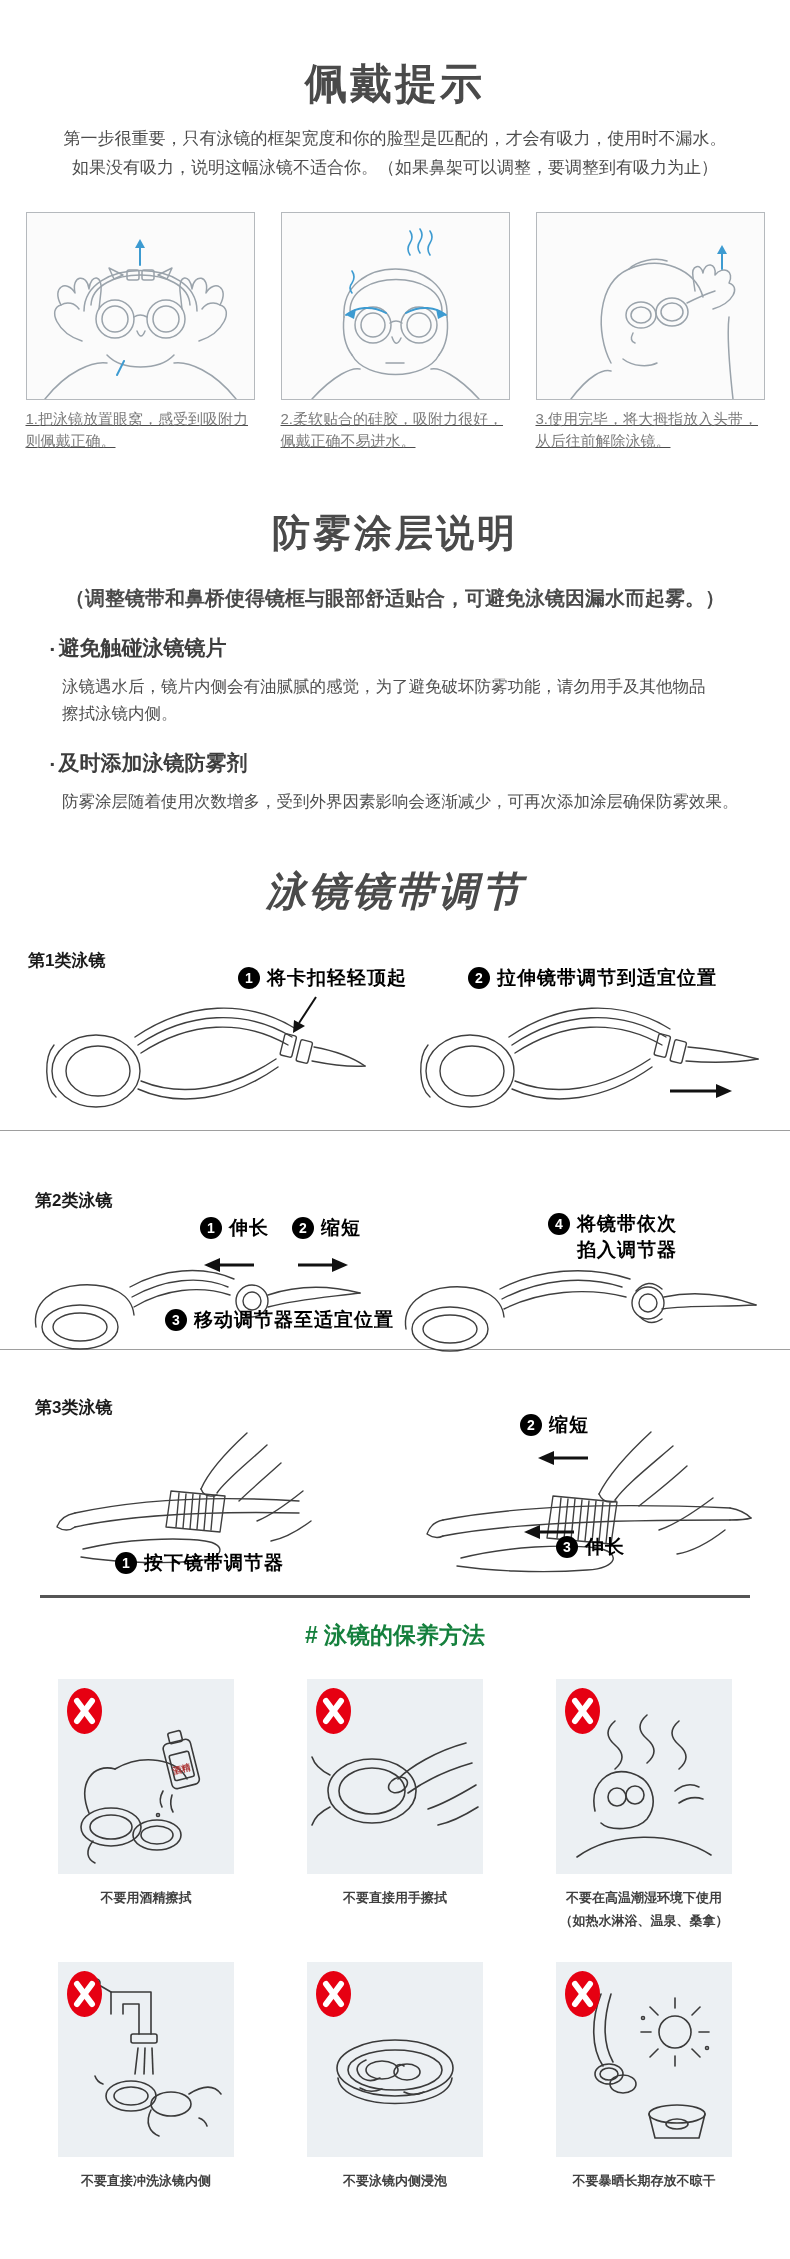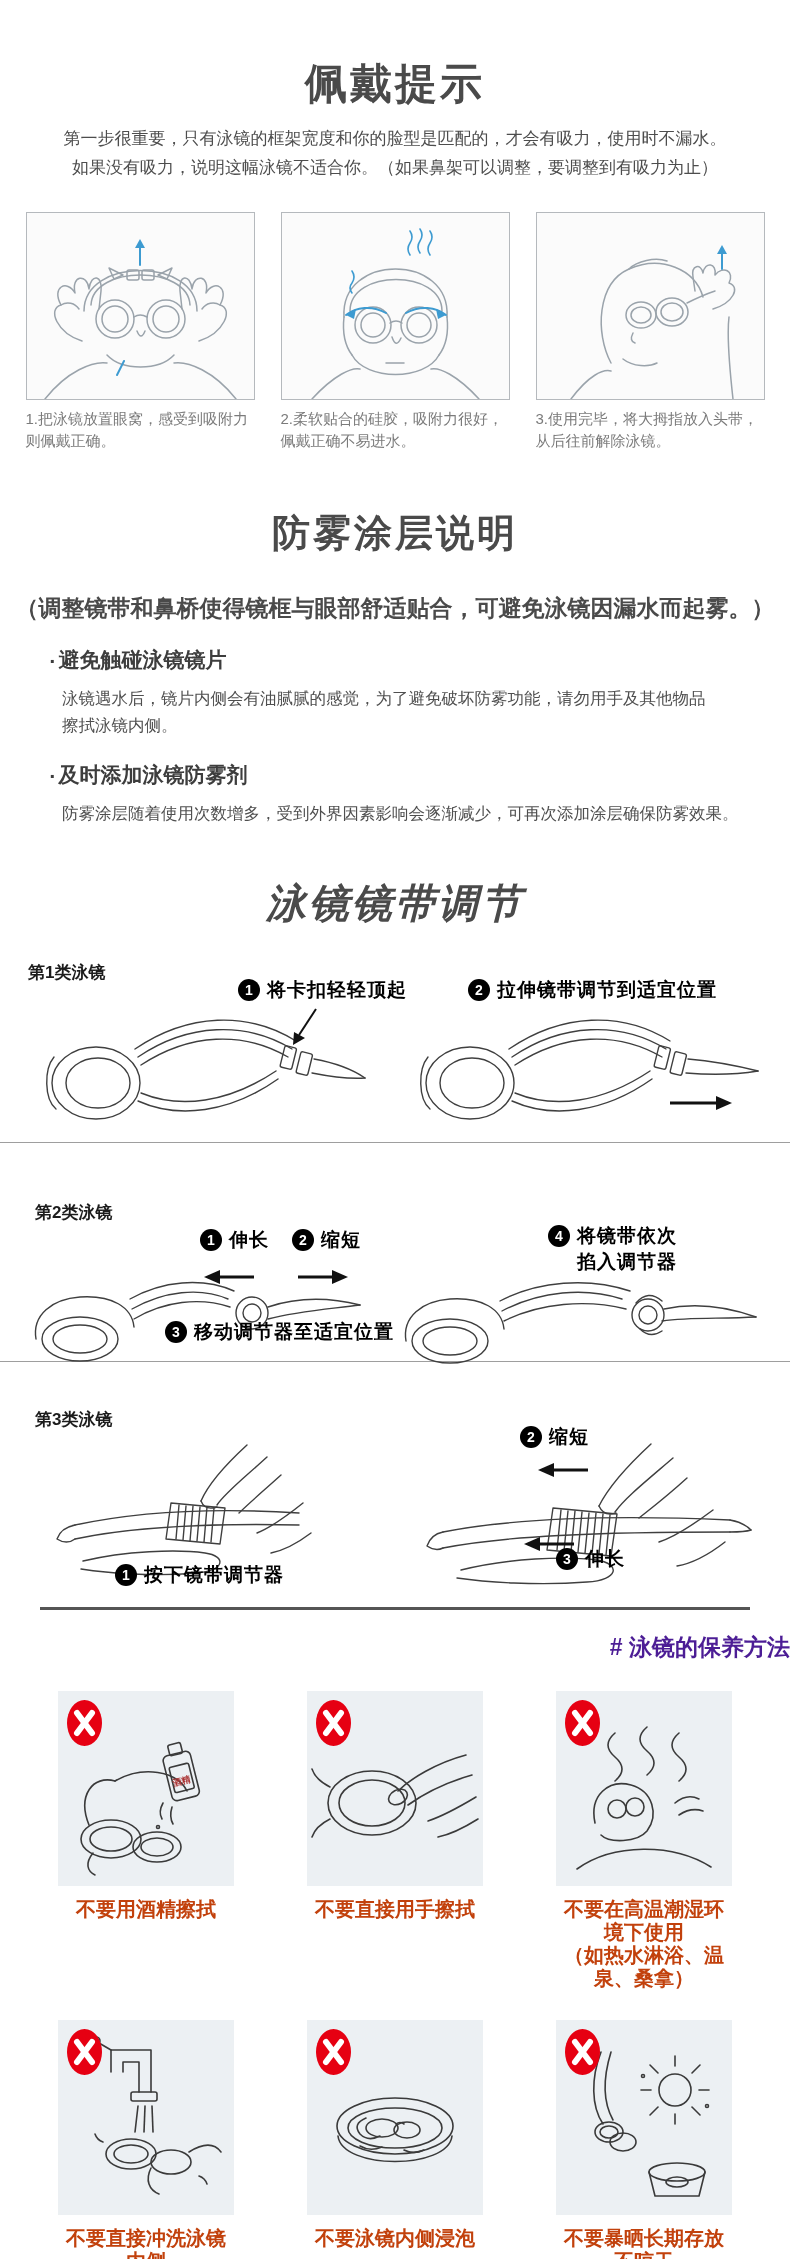--- a/index.html
+++ b/index.html
@@ -11,28 +11,28 @@
   .bk{stroke:#3f3f3f;fill:none;stroke-width:1.4;stroke-linecap:round;stroke-linejoin:round;}
   .sk{stroke:#3a3a3a;fill:none;stroke-width:1.6;stroke-linecap:round;stroke-linejoin:round;}
   .blue{stroke:#3d9bd1;fill:none;stroke-width:2;stroke-linecap:round;}
   .bluef{fill:#3d9bd1;stroke:none;}
   .blkf{fill:#111;stroke:none;}
 
   
   .wear-title{padding-top:56px;text-align:center;font-size:42px;font-weight:bold;color:#4a4a4a;letter-spacing:3px;}
   .wear-intro{margin-top:12px;text-align:center;font-size:17px;line-height:29px;color:#4d4d4d;}
   .wear-row{display:flex;justify-content:center;gap:26px;margin-top:30px;}
-  .wear-cell{width:229px;}
+  .wear-cell{width:229px;text-decoration:underline;}
   .wear-panel{width:229px;height:188px;border:1px solid #b5b9bd;background:#fbfbfb;box-sizing:border-box;}
   .wear-caption{margin-top:8px;font-size:15px;line-height:22px;color:#7b7b7b;}
 
   
   .af{margin-top:56px;}
   .af-title{text-align:center;font-size:38px;font-weight:bold;color:#4a4a4a;letter-spacing:3px;}
-  .af-sub{margin-top:34px;text-align:center;font-size:23px;font-weight:bold;color:#4a4a4a;}
+  .af-sub{margin-top:26px;text-align:center;font-size:20px;font-weight:bold;color:#4a4a4a;}
   .af-item{margin:22px 46px 0;}
   .af-h{font-size:21px;font-weight:bold;color:#3d3d3d;font-family:Liberation Mono, monospace;}
   .af-b{margin:11px 0 0 16px;font-size:16.5px;line-height:27px;color:#4f4f4f;}
 
   
   .strap-title{margin-top:52px;text-align:center;font-size:40px;font-weight:bold;color:#4a4a4a;letter-spacing:3px;line-height:48px;font-style:italic;}
   .grp{position:relative;}
   #g1{height:185px;margin-top:30px;}
   #g2{height:218px;}
   #g3{height:245px;}
@@ -40,28 +40,28 @@
   .ann{position:absolute;display:flex;align-items:flex-start;gap:7px;font-size:19px;font-weight:bold;color:#000;z-index:2;}
   .ann .txt{line-height:26px;letter-spacing:1px;}
   .badge{flex:none;width:22px;height:22px;border-radius:50%;background:#000;color:#fff;
          font-size:14px;font-weight:bold;display:flex;align-items:center;justify-content:center;margin-top:2px;}
   .abs{position:absolute;}
   .div-light{border:none;border-top:1px solid #9e9e9e;margin:0;}
   .div-dark{border:none;border-top:3px solid #555;margin:0 40px;}
 
   
   .care-note{margin-top:44px;text-align:center;font-size:15px;color:#3c3c3c;}
-  .care-title{margin-top:22px;text-align:right;font-size:23px;font-weight:bold;color:#4c1d95;}
+  .care-title{margin-top:22px;text-align:center;font-size:23px;font-weight:bold;color:#15803d;}
   .care-row{display:flex;justify-content:center;gap:73px;margin-top:28px;align-items:flex-start;}
   .care-row.second{margin-top:30px;}
   .care-cell{width:176px;}
   .care-panel{position:relative;width:176px;height:195px;background:#ecf0f3;}
   .badge-x{position:absolute;left:9px;top:9px;width:35px;height:46px;border-radius:50%;background:#e60012;
            display:flex;align-items:center;justify-content:center;z-index:2;}
-  .care-caption{margin-top:12px;text-align:center;font-size:20px;font-weight:bold;color:#c2410c;line-height:23px;}
+  .care-caption{margin-top:12px;text-align:center;font-size:13px;font-weight:bold;color:#404040;line-height:23px;}
 </style>
 </head>
 <body>
 
 <div>
   <div class="wear-title">佩戴提示</div>
   <div class="wear-intro pre">第一步很重要，只有泳镜的框架宽度和你的脸型是匹配的，才会有吸力，使用时不漏水。
 如果没有吸力，说明这幅泳镜不适合你。（如果鼻架可以调整，要调整到有吸力为止）</div>
 
   <div class="wear-row">

